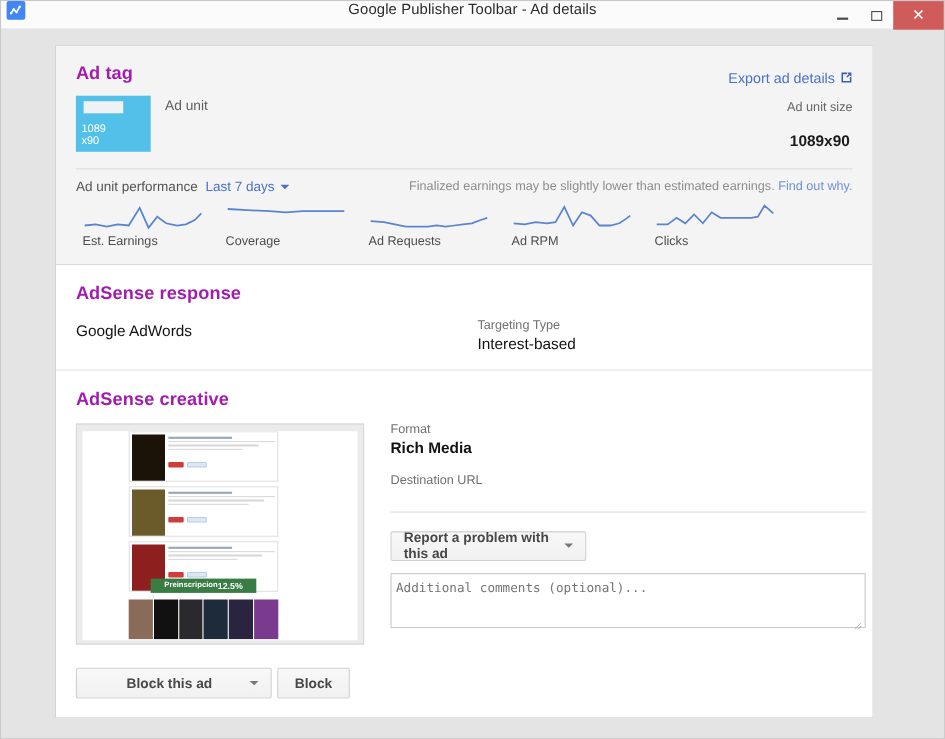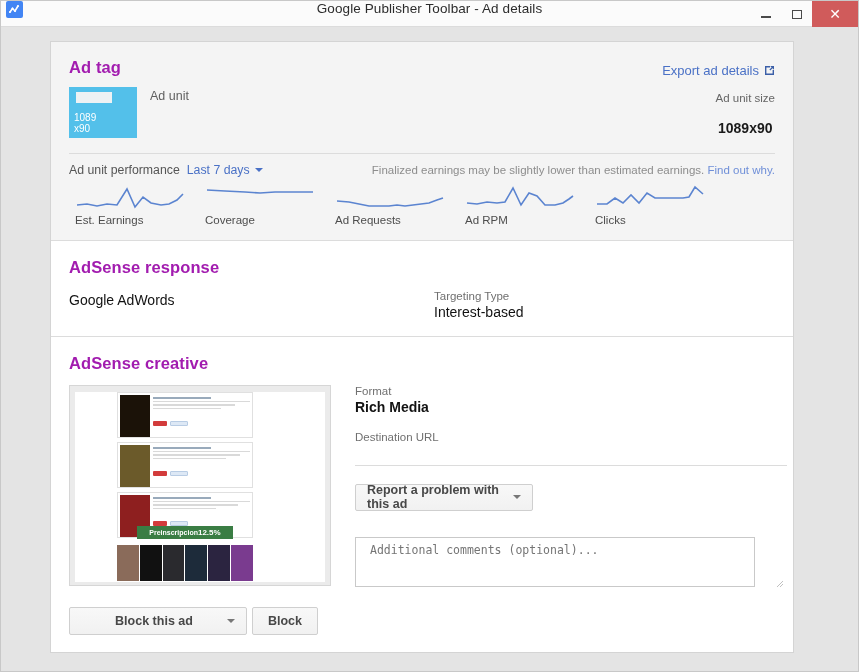--- a/index.html
+++ b/index.html
@@ -213,24 +213,24 @@
     background: linear-gradient(#f8f8f8,#f1f1f1);
     border: 1px solid #cfcfcf;
     border-radius: 2px;
     height: 27px;
     display: inline-flex; align-items: center; justify-content: center;
     cursor: pointer;
     padding: 0 11px;
   }
   .report-btn { width: 178px; justify-content: space-between; }
   .comments-box {
-    width: 400px; height: 50px;
+    width: 432px; height: 50px;
     border: 1px solid #c9c9c9;
-    margin-top: 26px;
-    padding: 5px 14px;
+    margin-top: 11px;
+    padding: 5px 4px;
     font-family: "DejaVu Sans Mono", monospace;
     font-size: 11.5px;
     color: #9b9b9b;
     background: #fff;
     position: relative;
     resize: none;
     outline: none;
   }
   .send-btn {
     margin-top: 11px;

